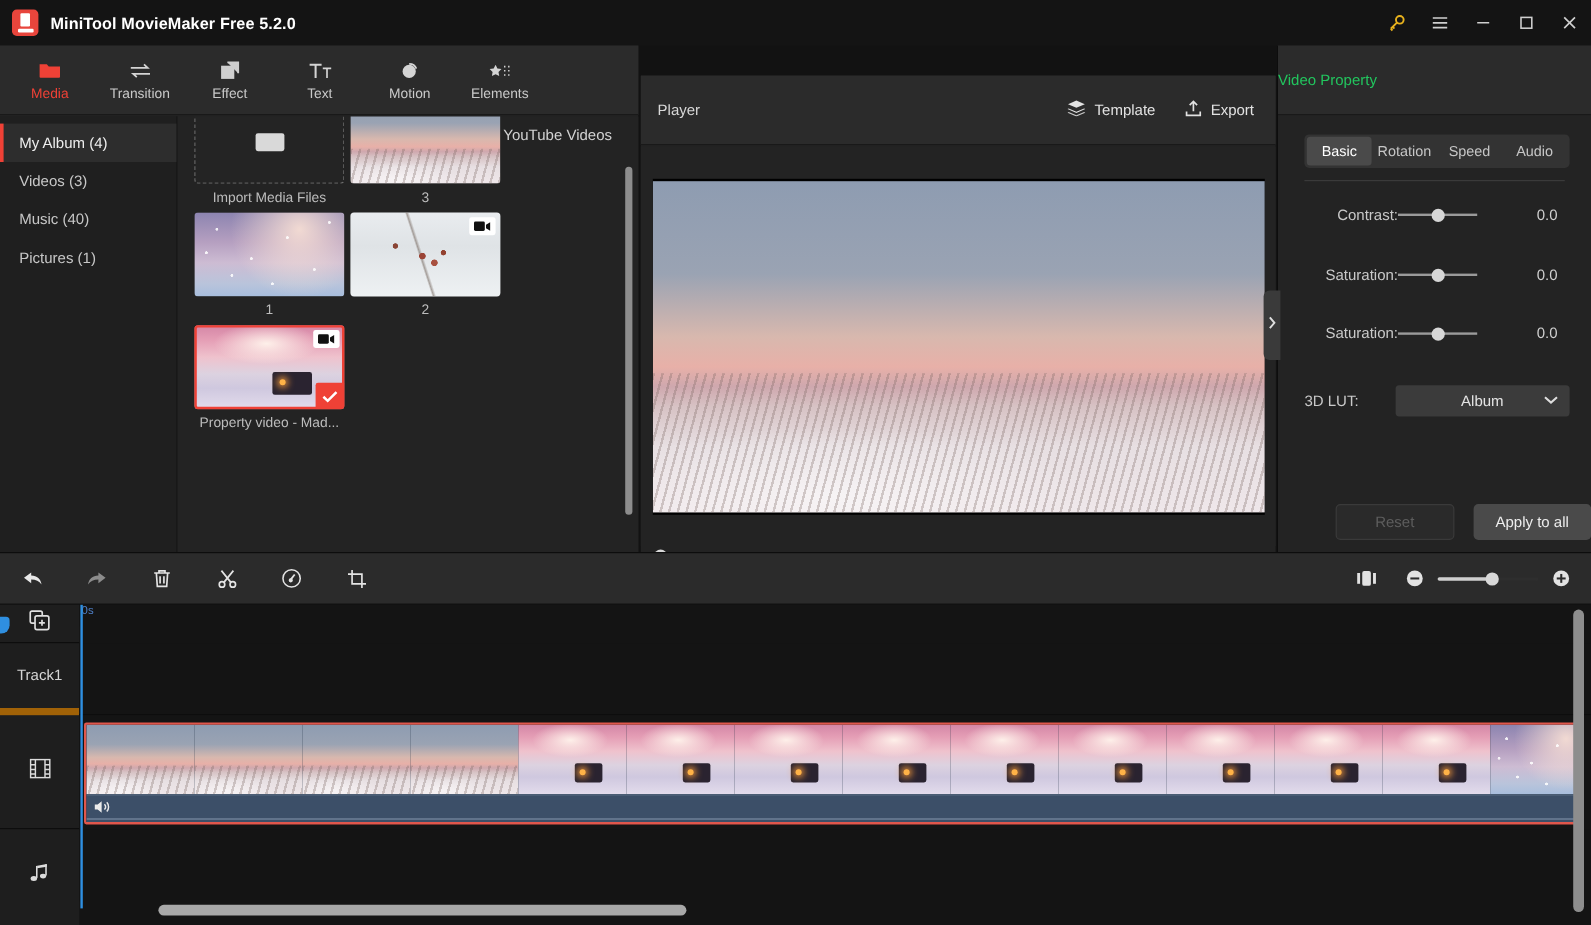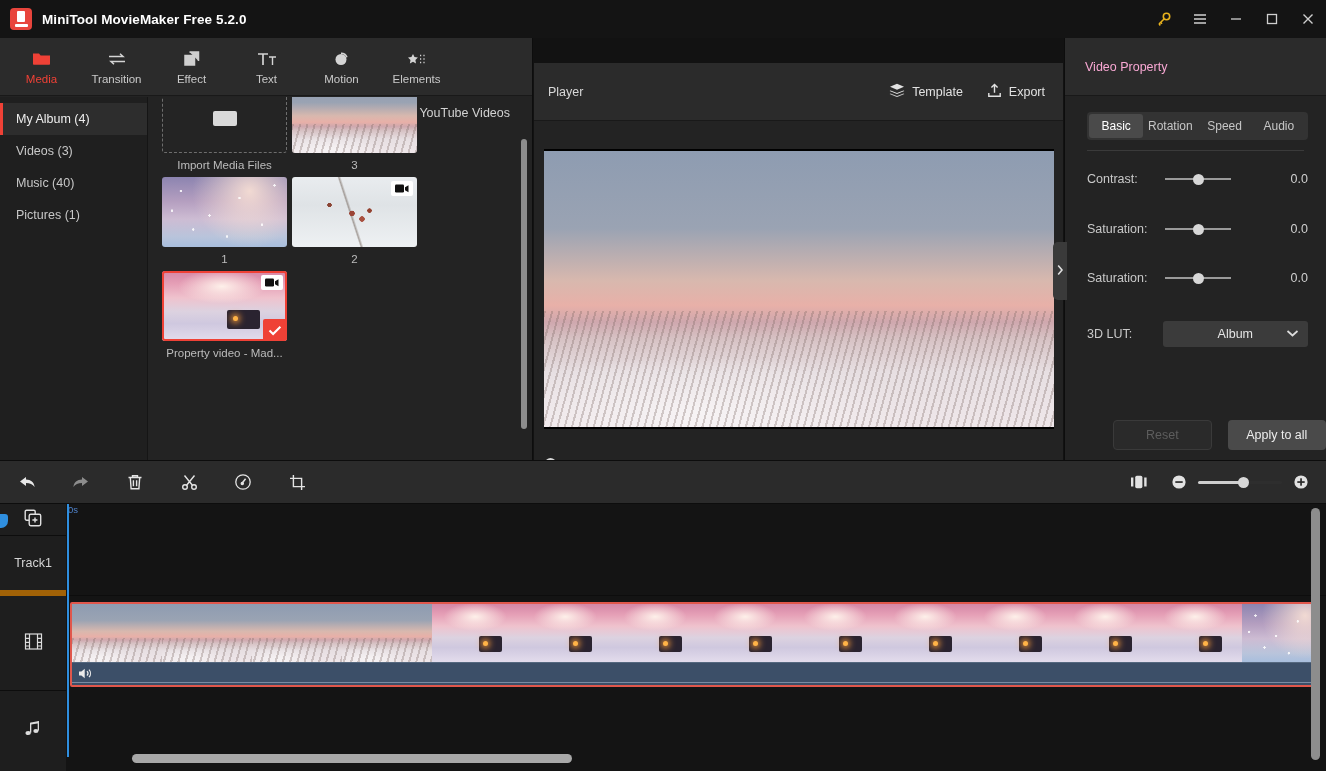--- a/index.html
+++ b/index.html
@@ -213,31 +213,31 @@
   .tc-cur{ color:#d1463c; }
   .tc-sep{ color:#cfcfcf; }
   .tc-tot{ color:#cfcfcf; }
   .fs-btn{ margin-left:14px; width:22px;height:22px;display:flex;align-items:center;justify-content:center;color:#d6d6d6;cursor:default;}
 
   
   .rightpanel{
     position:absolute; left:1064px; top:0; width:262px; height:422px; background:#232323;
     border-left:1px solid #0d0d0d;
   }
-  .rphead{ height:58px; display:flex; align-items:center; padding-left:20px;
-    font-size:12.5px; color:#f9a8d4; background:#2b2b2b; border-bottom:1px solid #191919;}
+  .rphead{ height:58px; display:flex; align-items:center; padding-left:0;
+    font-size:12.5px; color:#22c55e; background:#2b2b2b; border-bottom:1px solid #191919;}
   .tabs{
     margin:16px 18px 0 22px; height:28px; background:#333333; border-radius:4px;
     display:flex; align-items:center; padding:2px; gap:0;
   }
   .tab{ flex:1; height:24px; display:flex;align-items:center;justify-content:center;
     font-size:12px; color:#c6c6c6; border-radius:3px; cursor:default;}
   .tab.active{ background:#4a4a4a; color:#fff; }
   .divline{ margin:10px 22px 0 22px; height:1px; background:#3a3a3a; }
-  .proprow{ display:flex; align-items:center; height:22px; margin:0 18px 0 22px; }
+  .proprow{ display:flex; align-items:center; height:22px; margin:0 28px 0 22px;text-align:right; }
   .proprow.c{ margin-top:17px; }
   .proplbl{ width:78px; font-size:12.5px; color:#c9c9c9; }
   .slider{ width:66px; height:14px; position:relative; display:flex;align-items:center; }
   .sl-track{ width:100%; height:2px; background:#9a9a9a; }
   .sl-knob{ position:absolute; left:28px; width:11px;height:11px;border-radius:50%;background:#d7d7d7; }
   .propval{ margin-left:auto; font-size:12.5px; color:#d0d0d0; }
   .lutrow{ display:flex; align-items:center; margin:32px 18px 0 22px; }
   .lutsel{
     margin-left:auto; width:150px; height:26px; background:#3b3b3b; border-radius:3px;
     display:flex; align-items:center; justify-content:center; position:relative;

